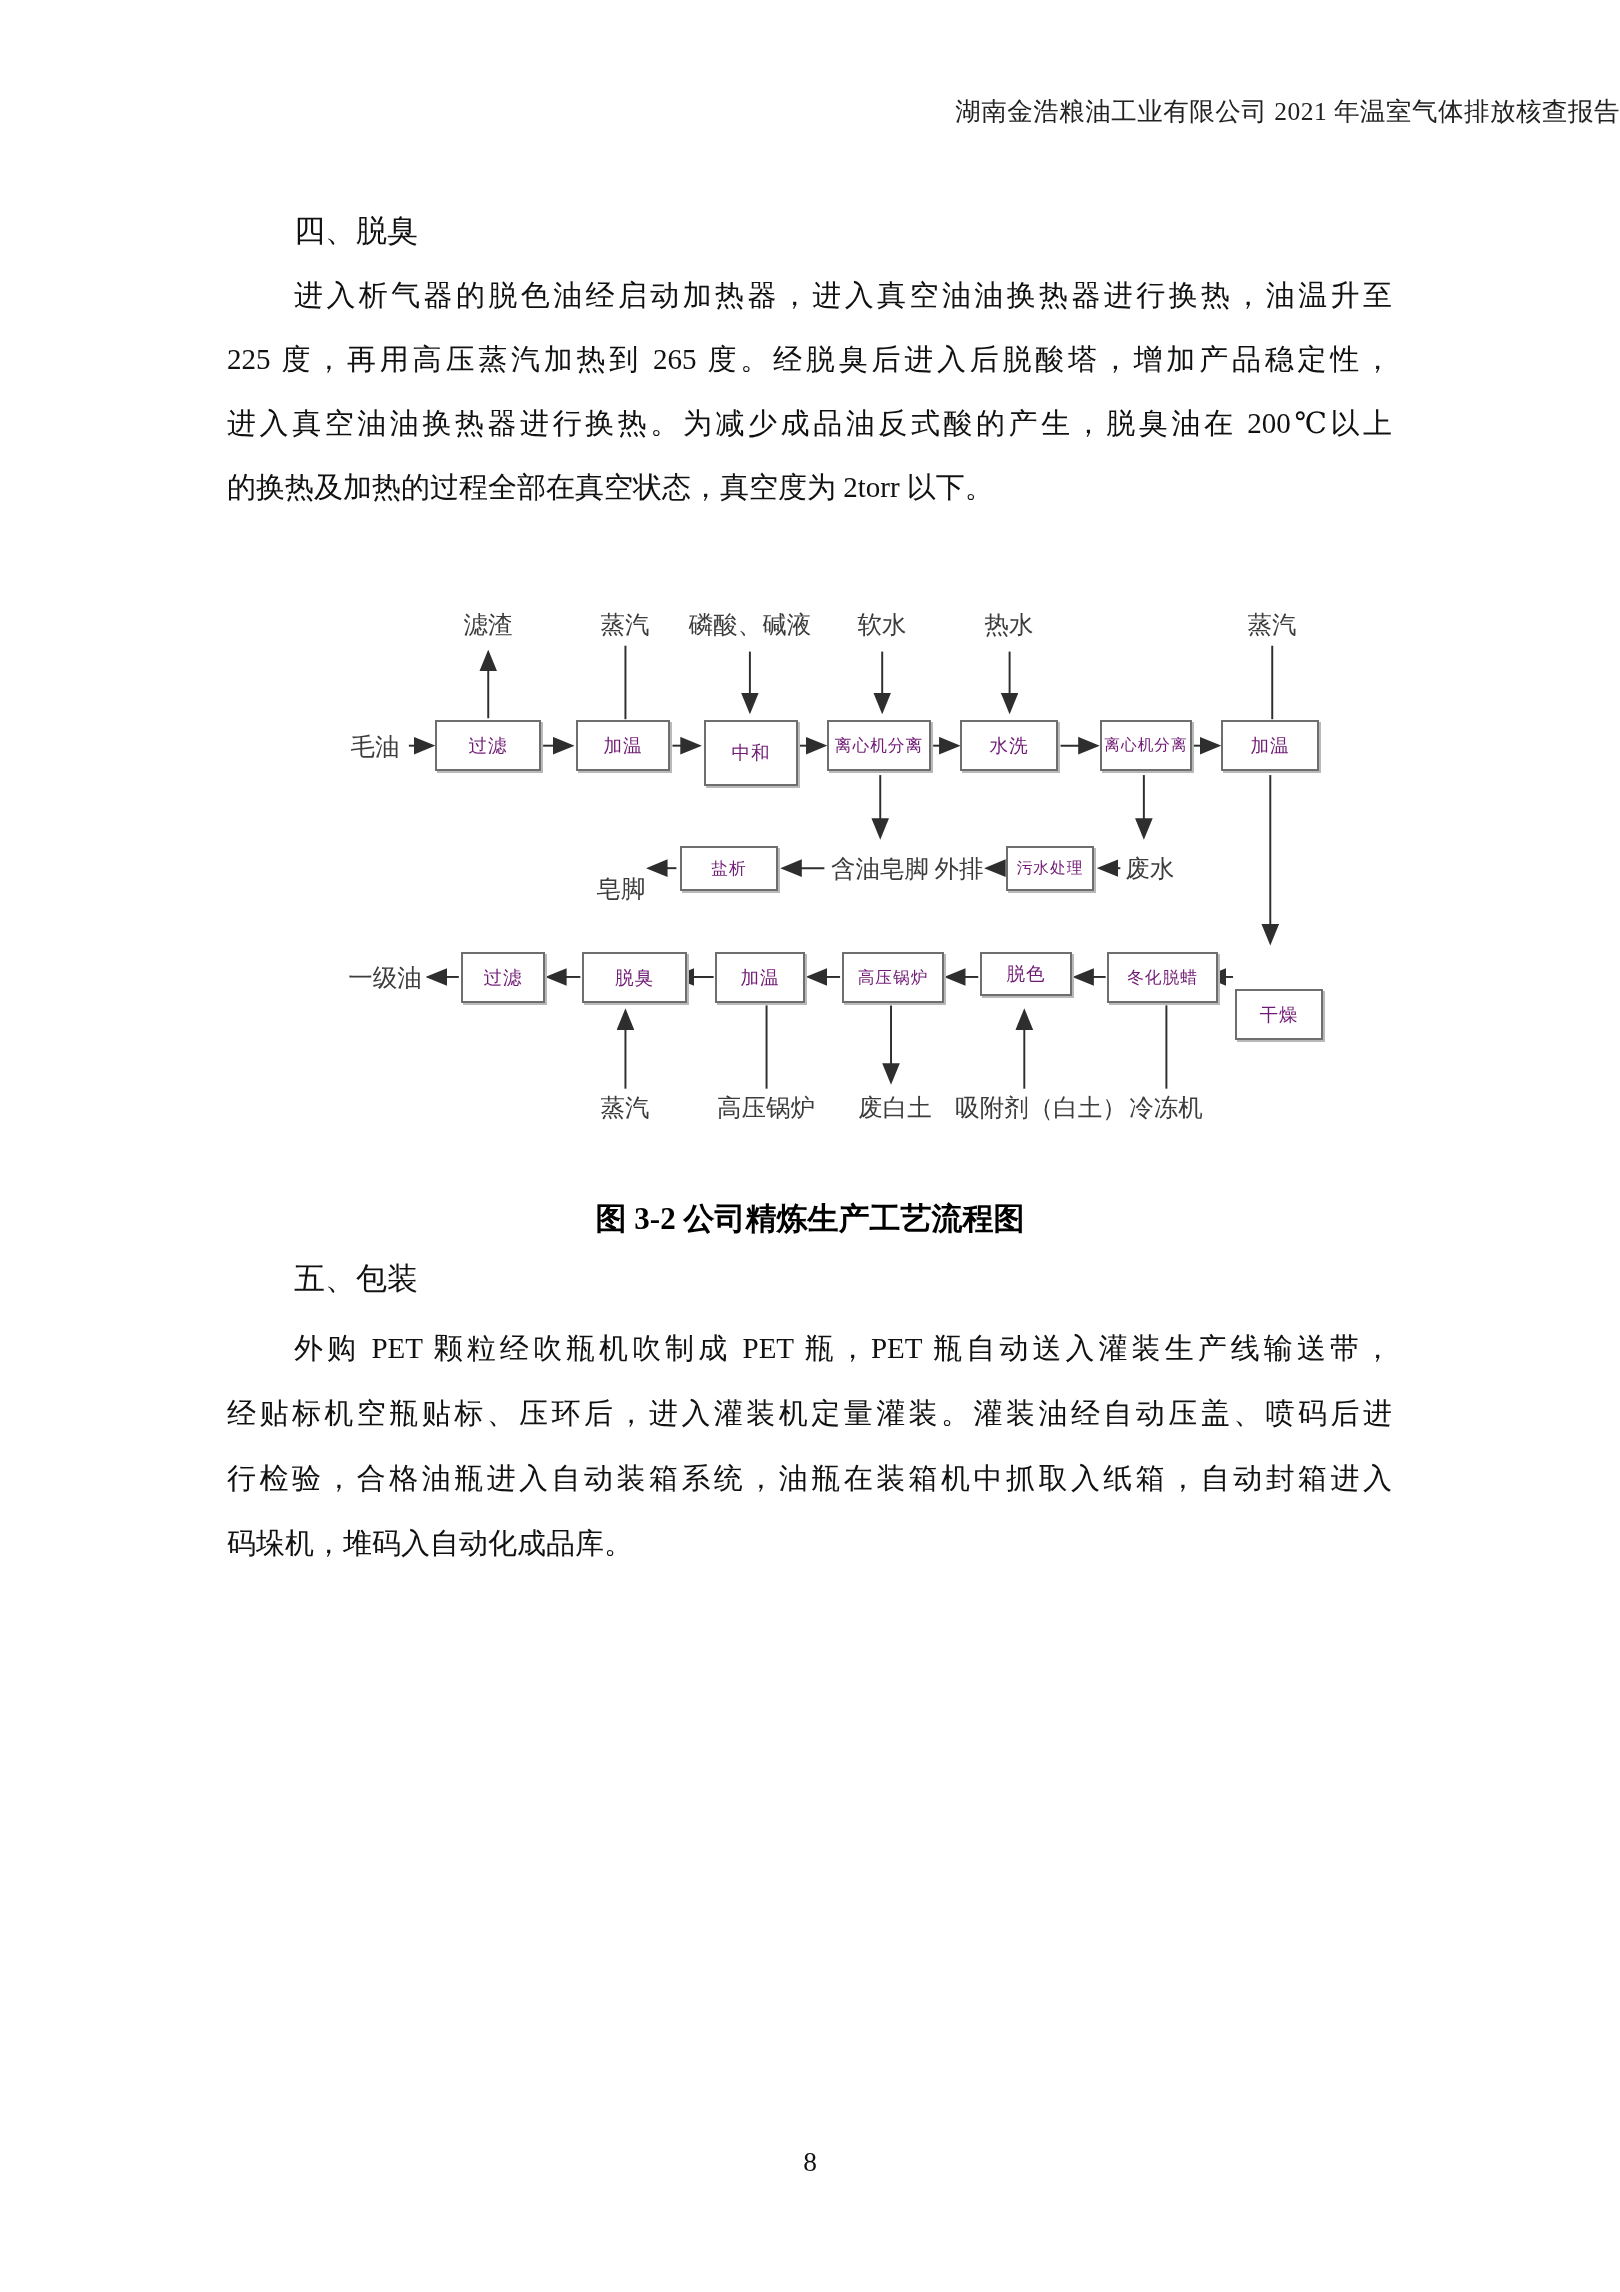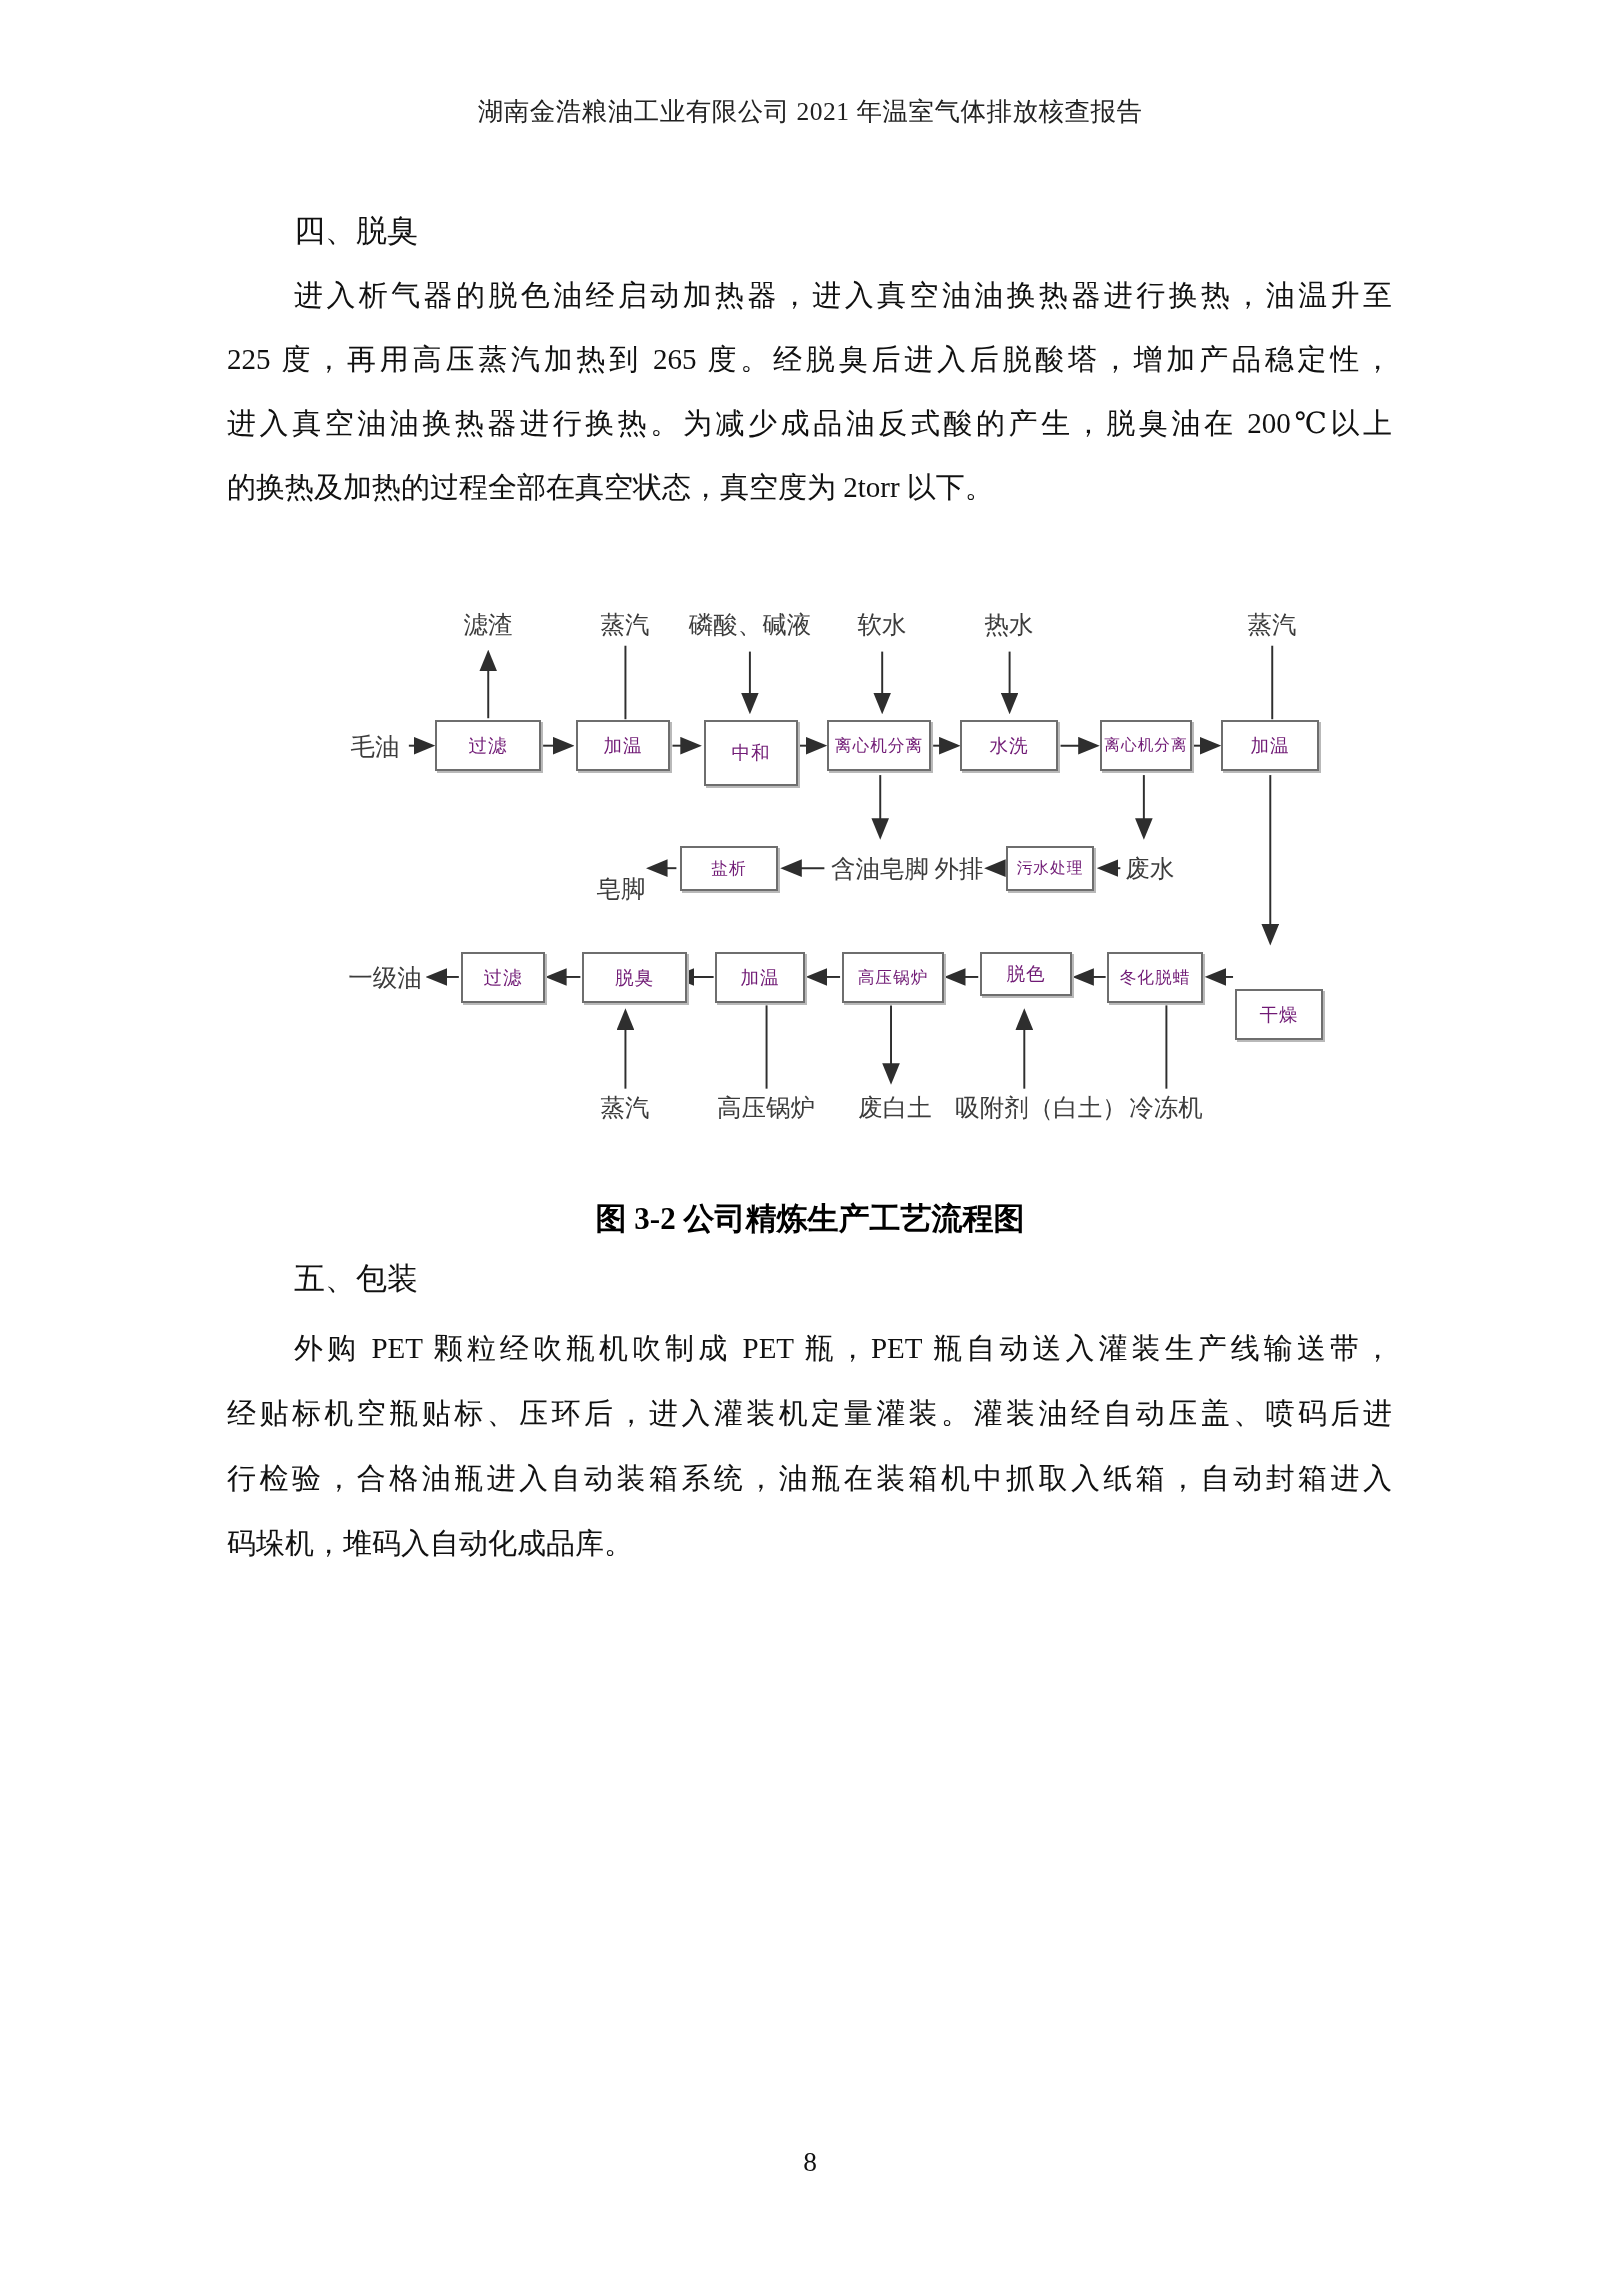--- a/index.html
+++ b/index.html
@@ -8,21 +8,21 @@
     position:relative;
     width:1620px; height:2293px;
     background:#ffffff;
     font-family:"Liberation Serif","DejaVu Serif",serif;
     color:#1a1a1a;
     overflow:hidden;
     margin:0 auto;
   }
   .header-title {
     position:absolute; top:94px; left:0; width:1620px;
-    text-align:center; font-size:25.5px; color:#222;
+    text-align:right; font-size:25.5px; color:#222;
     letter-spacing:0.5px;
   }
   .sec-heading {
     position:absolute; left:294px;
     font-size:31px; line-height:37px; color:#111;
   }
   .para {
     position:absolute; left:227px; width:1165px;
     font-size:29px; color:#111;
   }
@@ -150,21 +150,21 @@
     <div class="fnode flabel" style="left:719px; top:285px;">外排</div>
     <div class="fnode fbox" style="left:766px; top:263px; width:88px; height:45px; font-size:15.7px;">污水处理</div>
     <div class="fnode flabel" style="left:910px; top:285px;">废水</div>
 
     <div class="fnode flabel" style="left:145px; top:394px;">一级油</div>
     <div class="fnode fbox" style="left:221px; top:369px; width:84px; height:51px;">过滤</div>
     <div class="fnode fbox" style="left:342px; top:369px; width:105px; height:51px;">脱臭</div>
     <div class="fnode fbox" style="left:475px; top:369px; width:90px; height:51px;">加温</div>
     <div class="fnode fbox" style="left:602px; top:369px; width:102px; height:51px; font-size:16.7px;">高压锅炉</div>
     <div class="fnode fbox" style="left:740px; top:369px; width:92px; height:44px;">脱色</div>
-    <div class="fnode fbox" style="left:867px; top:369px; width:96px; height:51px; font-size:16.7px;">冬化脱蜡</div>
+    <div class="fnode fbox" style="left:867px; top:369px; width:111px; height:51px; font-size:16.7px;">冬化脱蜡</div>
     <div class="fnode fbox" style="left:995px; top:370px; width:88px; height:51px;margin-top:36px;">干燥</div>
 
     <div class="fnode flabel" style="left:385px; top:524px;">蒸汽</div>
     <div class="fnode flabel" style="left:526px; top:524px;">高压锅炉</div>
     <div class="fnode flabel" style="left:655px; top:524px;">废白土</div>
     <div class="fnode flabel" style="left:801px; top:524px;">吸附剂（白土）</div>
     <div class="fnode flabel" style="left:926px; top:524px;">冷冻机</div>
   </div>
 
   <div class="caption" style="top:1198px;">图 3-2 公司精炼生产工艺流程图</div>

